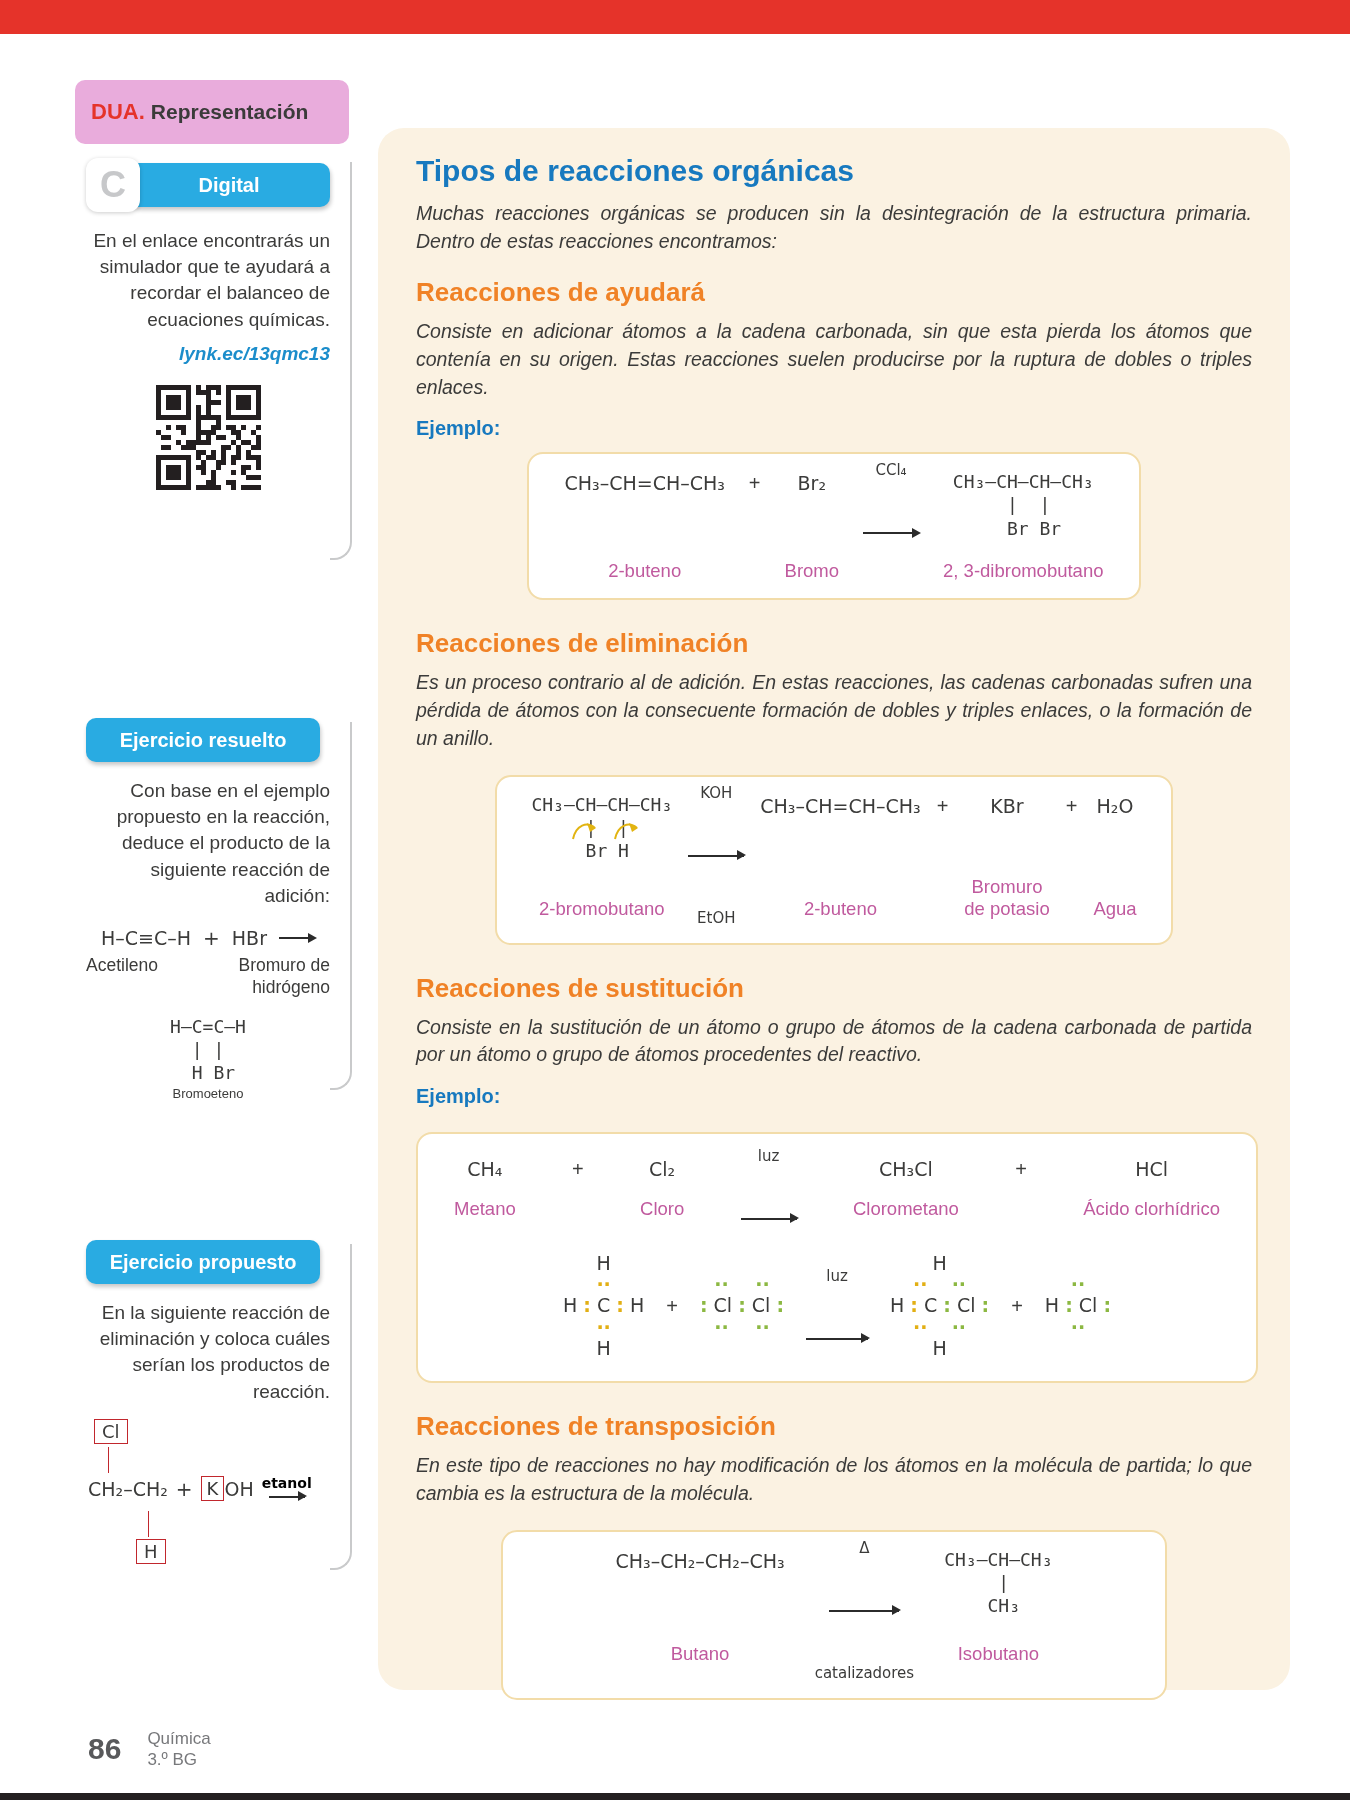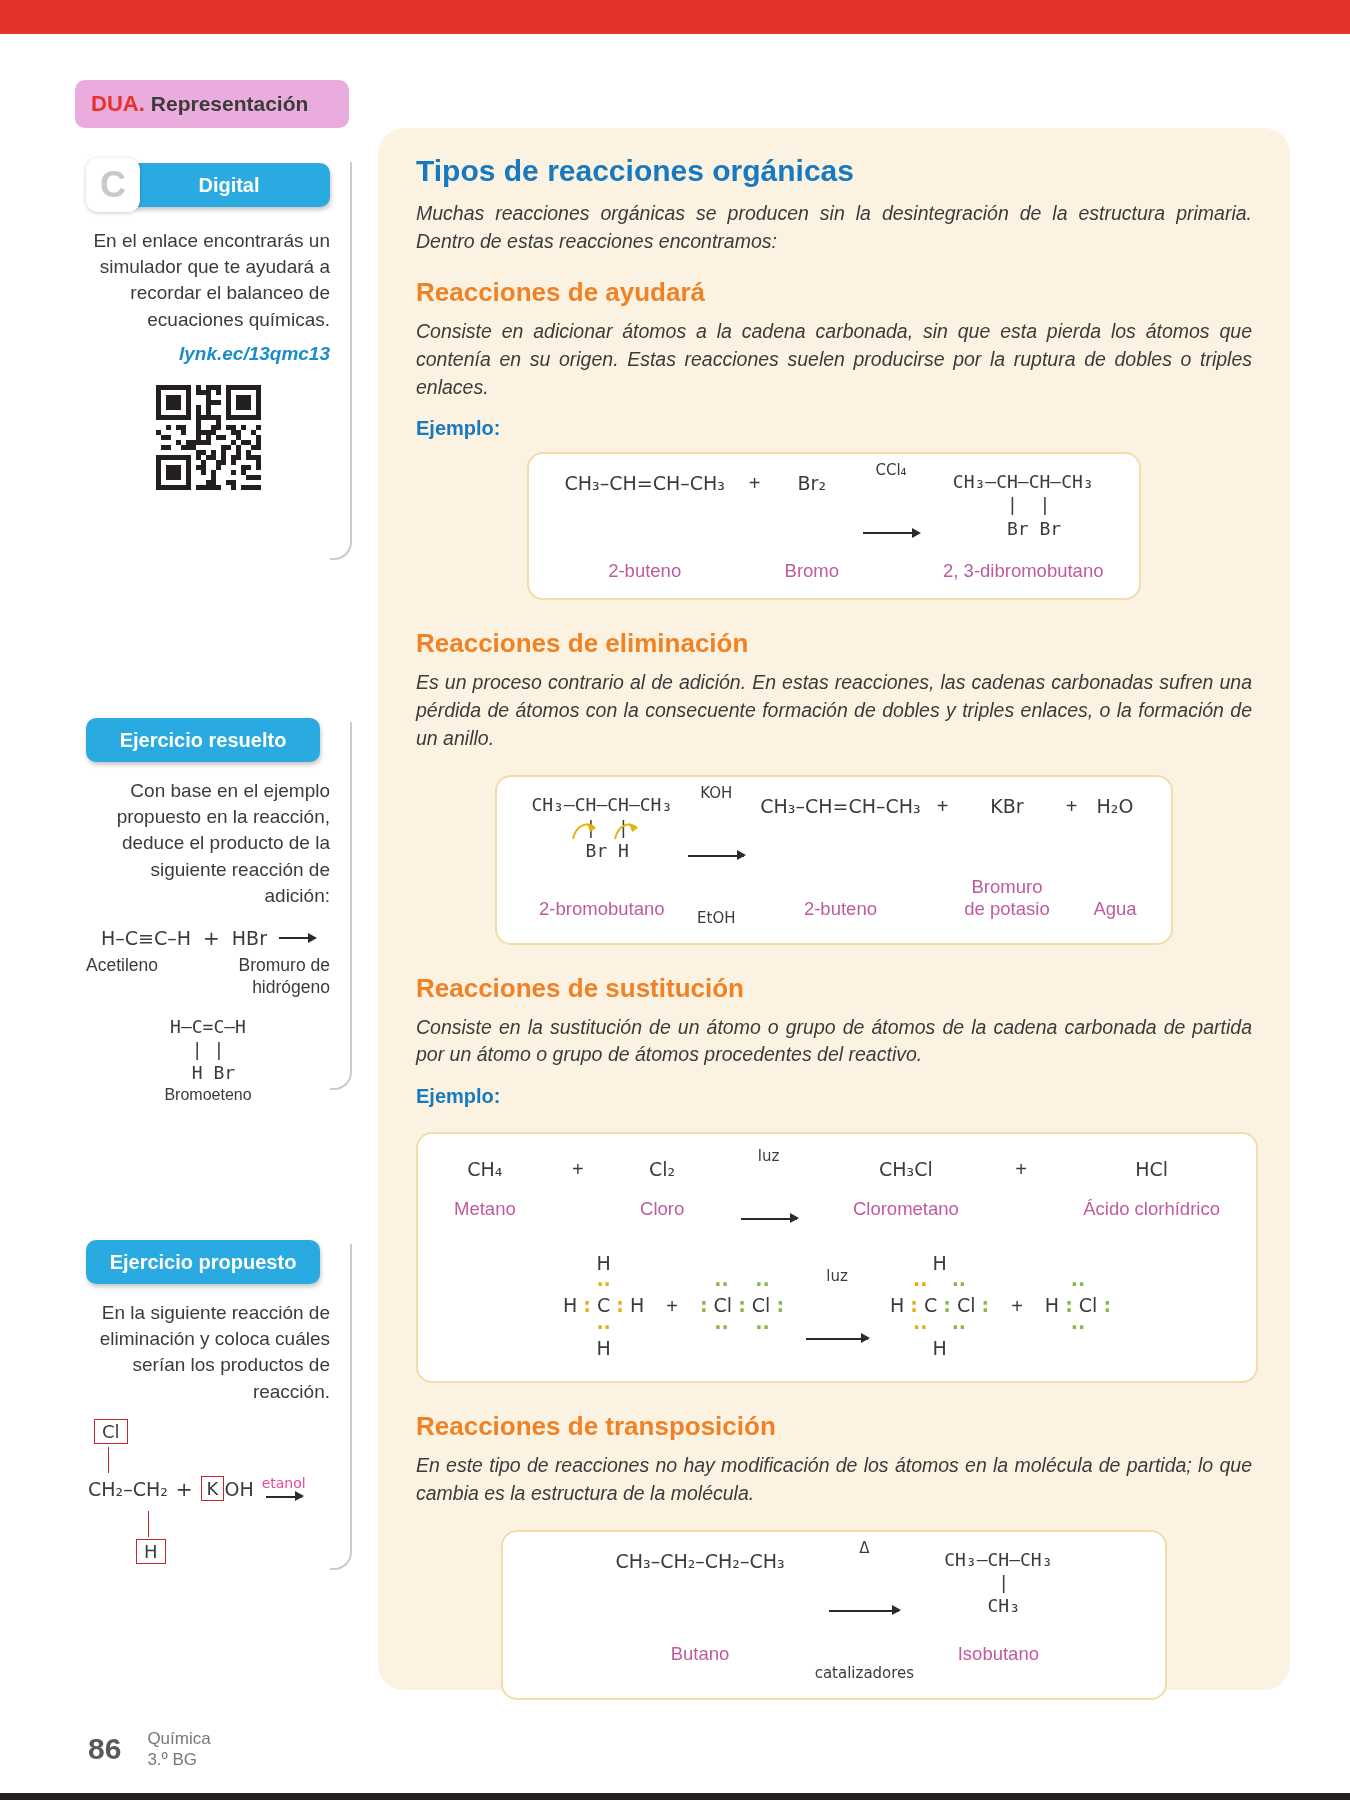--- a/index.html
+++ b/index.html
@@ -2,21 +2,21 @@
 <html><head>
 <meta charset="utf-8">
 <style>
   html,body{margin:0;padding:0;background:#ffffff;}
   .page{position:relative;width:1350px;height:1800px;background:#ffffff;overflow:hidden;
         font-family:"Liberation Sans",sans-serif;color:#3B3B3A;}
   .topbar{position:absolute;top:0;left:0;width:100%;height:34px;background:#E5332A;}
   .bottombar{position:absolute;bottom:0;left:0;width:100%;height:7px;background:#231F20;}
 
   
-  .dua{position:absolute;left:75px;top:80px;width:274px;height:48px;background:#E9ACDC;
+  .dua{position:absolute;left:75px;top:80px;width:274px;height:64px;background:#E9ACDC;
        border-radius:10px;display:flex;align-items:center;padding-left:16px;box-sizing:border-box;}
   .dua .dua-word{color:#E5332A;font-weight:bold;font-size:22px;}
   .dua .dua-sec{color:#3B3B3A;font-weight:bold;font-size:21px;margin-left:6px;}
 
   
   .panel{position:absolute;left:378px;top:128px;width:912px;height:1562px;background:#FBF2E2;
          border-radius:26px;padding:26px 38px 20px 38px;box-sizing:border-box;}
   .main-title{font-size:30px;font-weight:bold;color:#1779BF;margin:0 0 12px 0;}
   .para{font-size:19.5px;line-height:1.42;text-align:justify;color:#3B3B3A;margin:0 0 6px 0;font-style:italic;}
   .sec-h{color:#F08226;font-size:26px;font-weight:bold;margin:28px 0 10px 0;}
@@ -67,29 +67,29 @@
   .qr{width:105px;margin:20px auto 0 auto;}
 
   .res-rx{margin-top:16px;}
   .res-row1{display:flex;align-items:center;justify-content:center;gap:12px;font-family:"DejaVu Sans",sans-serif;
             font-size:19px;}
   .res-row2{display:flex;justify-content:space-between;margin-top:4px;font-size:17.5px;color:#3B3B3A;}
   .res-lab{line-height:1.25;}
   .res-lab.right{text-align:right;white-space:pre-line;}
   .res-product{margin-top:16px;text-align:center;}
   .res-product .struct{display:inline-block;}
-  .res-plabel{font-size:16px;color:#3B3B3A;margin-top:2px;text-align:center;}
+  .res-plabel{font-size:13px;color:#3B3B3A;margin-top:2px;text-align:center;}
 
   .prop-rx{position:relative;height:164px;margin-top:14px;font-family:"DejaVu Sans",sans-serif;}
   .redbox{position:absolute;border:1.5px solid #C1272D;padding:1px 7px;font-size:18px;color:#3B3B3A;}
   .redbox-inline{border:1.5px solid #C1272D;padding:1px 5px;font-size:18px;color:#3B3B3A;}
   .redline{position:absolute;width:0;border-left:1.5px solid #C1272D;}
   .prop-row{position:absolute;left:2px;top:56px;display:flex;align-items:center;font-size:18px;}
   .et-arrow{display:flex;flex-direction:column;align-items:center;margin-left:8px;}
-  .et-label{font-size:14px;color:#ec4899;}
+  .et-label{font-size:14px;color:#000000;font-weight:bold;}
 
   .footer{position:absolute;left:88px;top:1728px;display:flex;align-items:center;}
   .pageno{font-size:30px;font-weight:bold;color:#58595B;}
   .fmeta{margin-left:26px;font-size:17px;color:#77787B;line-height:1.25;}
 </style>
 </head>
 <body>
 
 <div class="page">
   <div class="topbar"></div>

